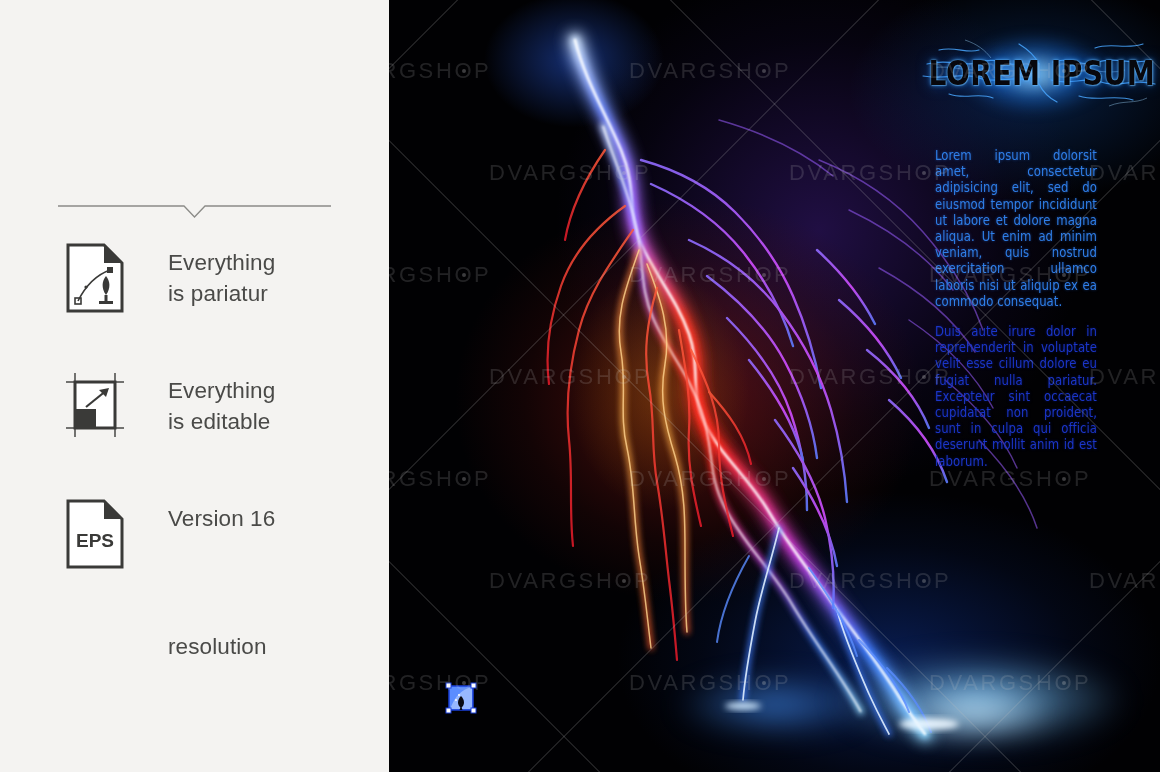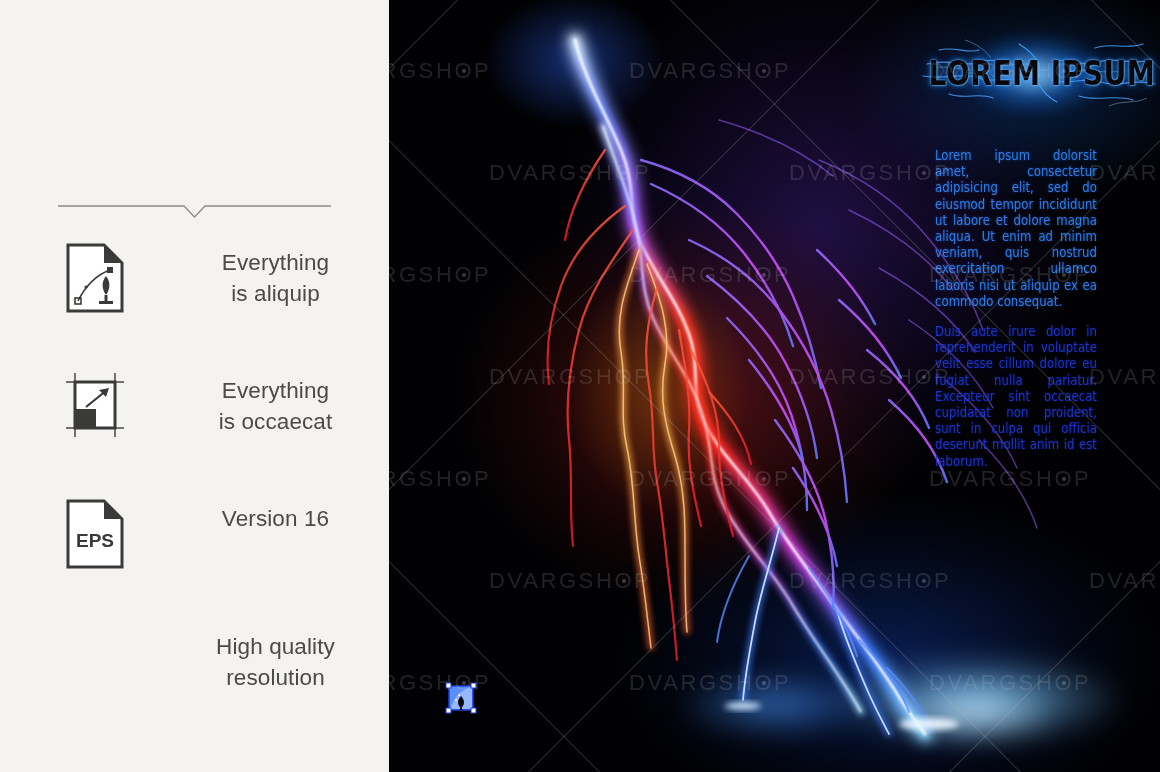--- a/index.html
+++ b/index.html
@@ -17,21 +17,21 @@
     transform:scaleX(.80);transform-origin:center;
     white-space:nowrap;
   }
   .title-line.l1{font-size:62px;line-height:68px;}
   .title-line.l2{font-size:62px;line-height:78px;}
 
   .divider{position:absolute;left:58px;top:198px;width:273px;height:22px;}
   .divider svg{display:block;}
 
   
-  .features{position:absolute;left:0;top:243px;width:389px;text-align:center;}
+  .features{position:absolute;left:0;top:243px;width:389px;}
   .feature-row{position:relative;height:128px;}
   .feature-icon{position:absolute;left:66px;top:0;width:80px;height:70px;}
   .feature-icon svg{display:block;}
   .feature-label{
     position:absolute;left:168px;top:4px;width:215px;
     font-size:22.5px;line-height:31px;color:#4a4a48;font-weight:400;
     letter-spacing:.1px;
   }
   .feature-label .ln{display:block;}
 
@@ -136,21 +136,21 @@
             <rect x="9" y="55" width="6" height="6" fill="none" stroke="#3a3a38" stroke-width="1.6"></rect>
             <rect x="41" y="24" width="6" height="6" fill="#3a3a38"></rect>
             <circle cx="20" cy="44" r="1.6" fill="#3a3a38"></circle>
             <path d="M40 33 C36 38 35 45 40 52 C45 45 44 38 40 33 Z" fill="#3a3a38"></path>
             <rect x="38.5" y="52" width="3" height="6" fill="#3a3a38"></rect>
             <rect x="33" y="58" width="14" height="3" fill="#3a3a38"></rect>
           </svg>
         </div>
         <div class="feature-label">
           <span class="ln">Everything</span>
-          <span class="ln">is aliquip</span>
+          <span class="ln">is pariatur</span>
         </div>
       </div>
 
       <div class="feature-row">
         <div class="feature-icon">
           <svg width="58" height="70" viewBox="0 0 58 70">
             <g stroke="#3a3a38" stroke-width="1.4">
               <line x1="9" y1="2" x2="9" y2="10"></line>
                 <line x1="49" y1="2" x2="49" y2="10"></line>
               <line x1="9" y1="58" x2="9" y2="66"></line>
@@ -163,40 +163,39 @@
             <rect x="9" y="11" width="40" height="46" fill="#fff" stroke="#3a3a38" stroke-width="3"></rect>
             <rect x="10" y="38" width="20" height="18" fill="#3a3a38"></rect>
             <g stroke="#3a3a38" stroke-width="2.2" fill="none">
               <line x1="20" y1="36" x2="41" y2="19"></line>
             </g>
             <path d="M43 17 L33 19 L40 26 Z" fill="#3a3a38"></path>
           </svg>
         </div>
         <div class="feature-label">
           <span class="ln">Everything</span>
-          <span class="ln">is occaecat</span>
+          <span class="ln">is editable</span>
         </div>
       </div>
 
       <div class="feature-row">
         <div class="feature-icon">
           <svg width="58" height="70" viewBox="0 0 58 70">
             <path d="M2 2 H38 L56 20 V68 H2 Z" fill="#fff" stroke="#3a3a38" stroke-width="3"></path>
             <path d="M38 2 L56 20 H38 Z" fill="#3a3a38"></path>
             <text x="29" y="48" font-family="Liberation Sans, sans-serif" font-size="19" font-weight="bold" fill="#3a3a38" text-anchor="middle">EPS</text>
           </svg>
         </div>
         <div class="feature-label">
           <span class="ln">Version 16</span>
         </div>
       </div>
 
       <div class="feature-row">
         <div class="feature-label">
-          <span class="ln">High quality</span>
           <span class="ln">resolution</span>
         </div>
       </div>
 
     </div>
   </div>
 
   <div class="dark-panel">
 
     <div class="bg-tint tint-violet"></div>

